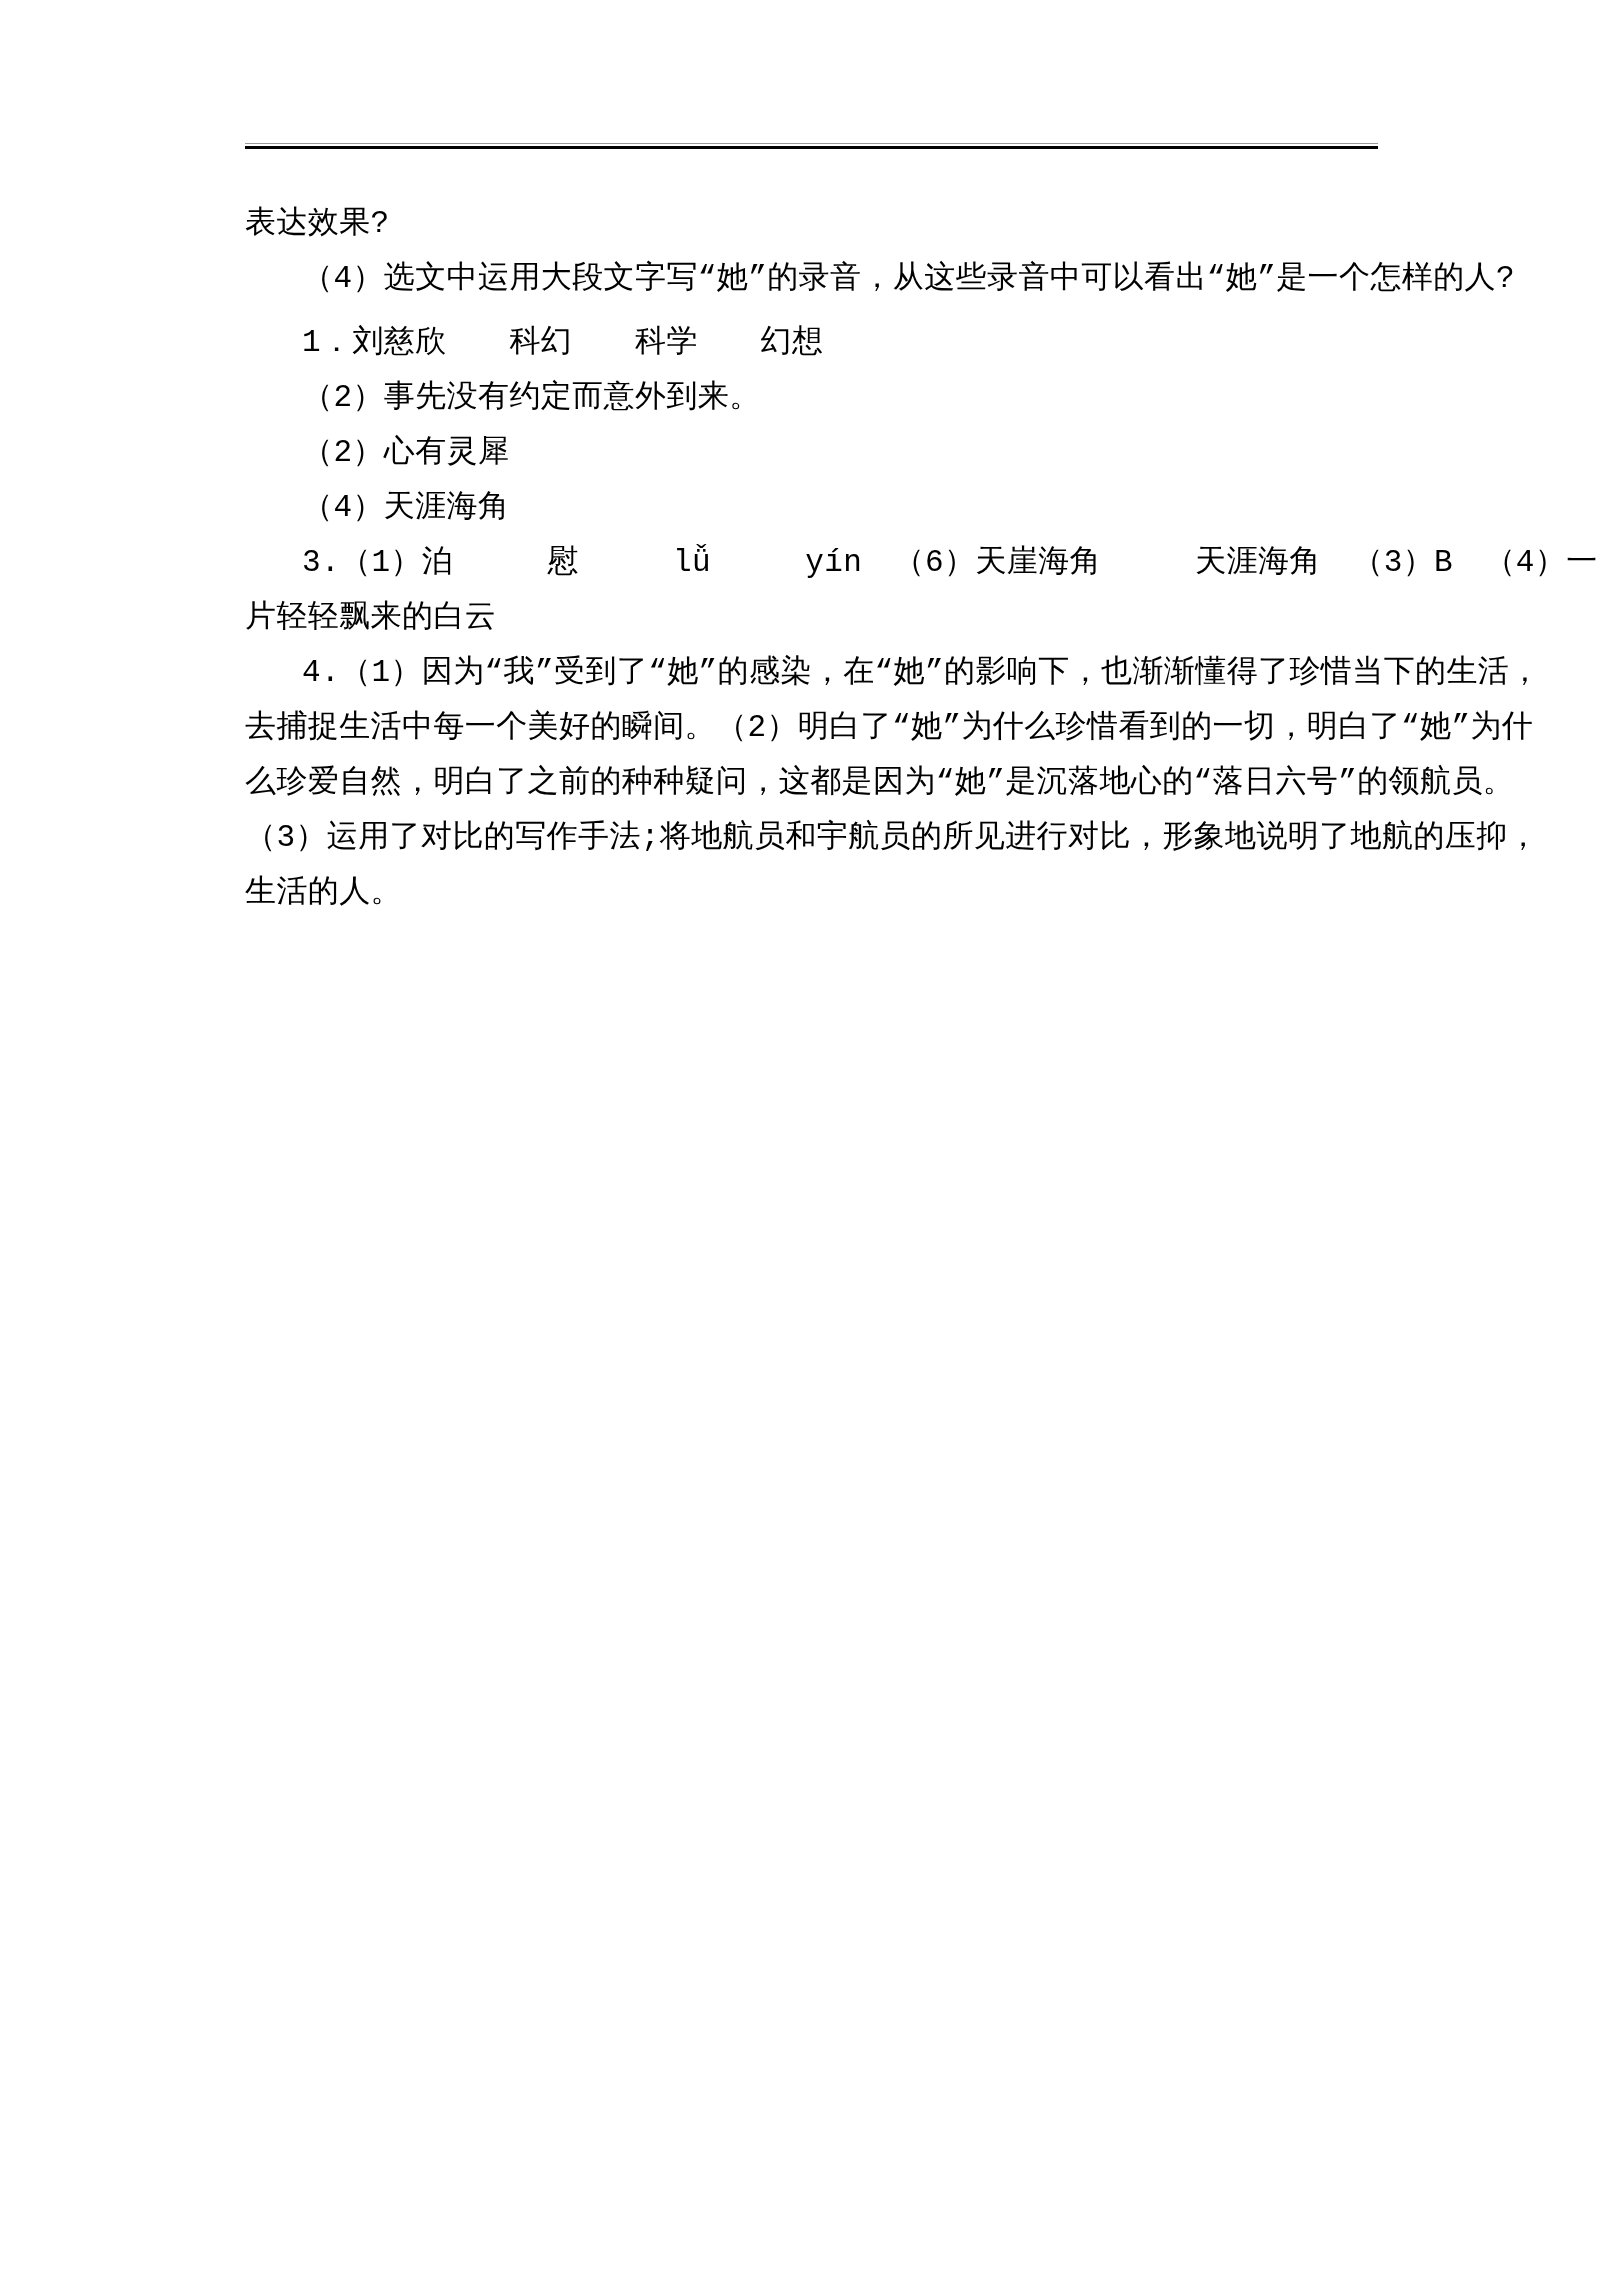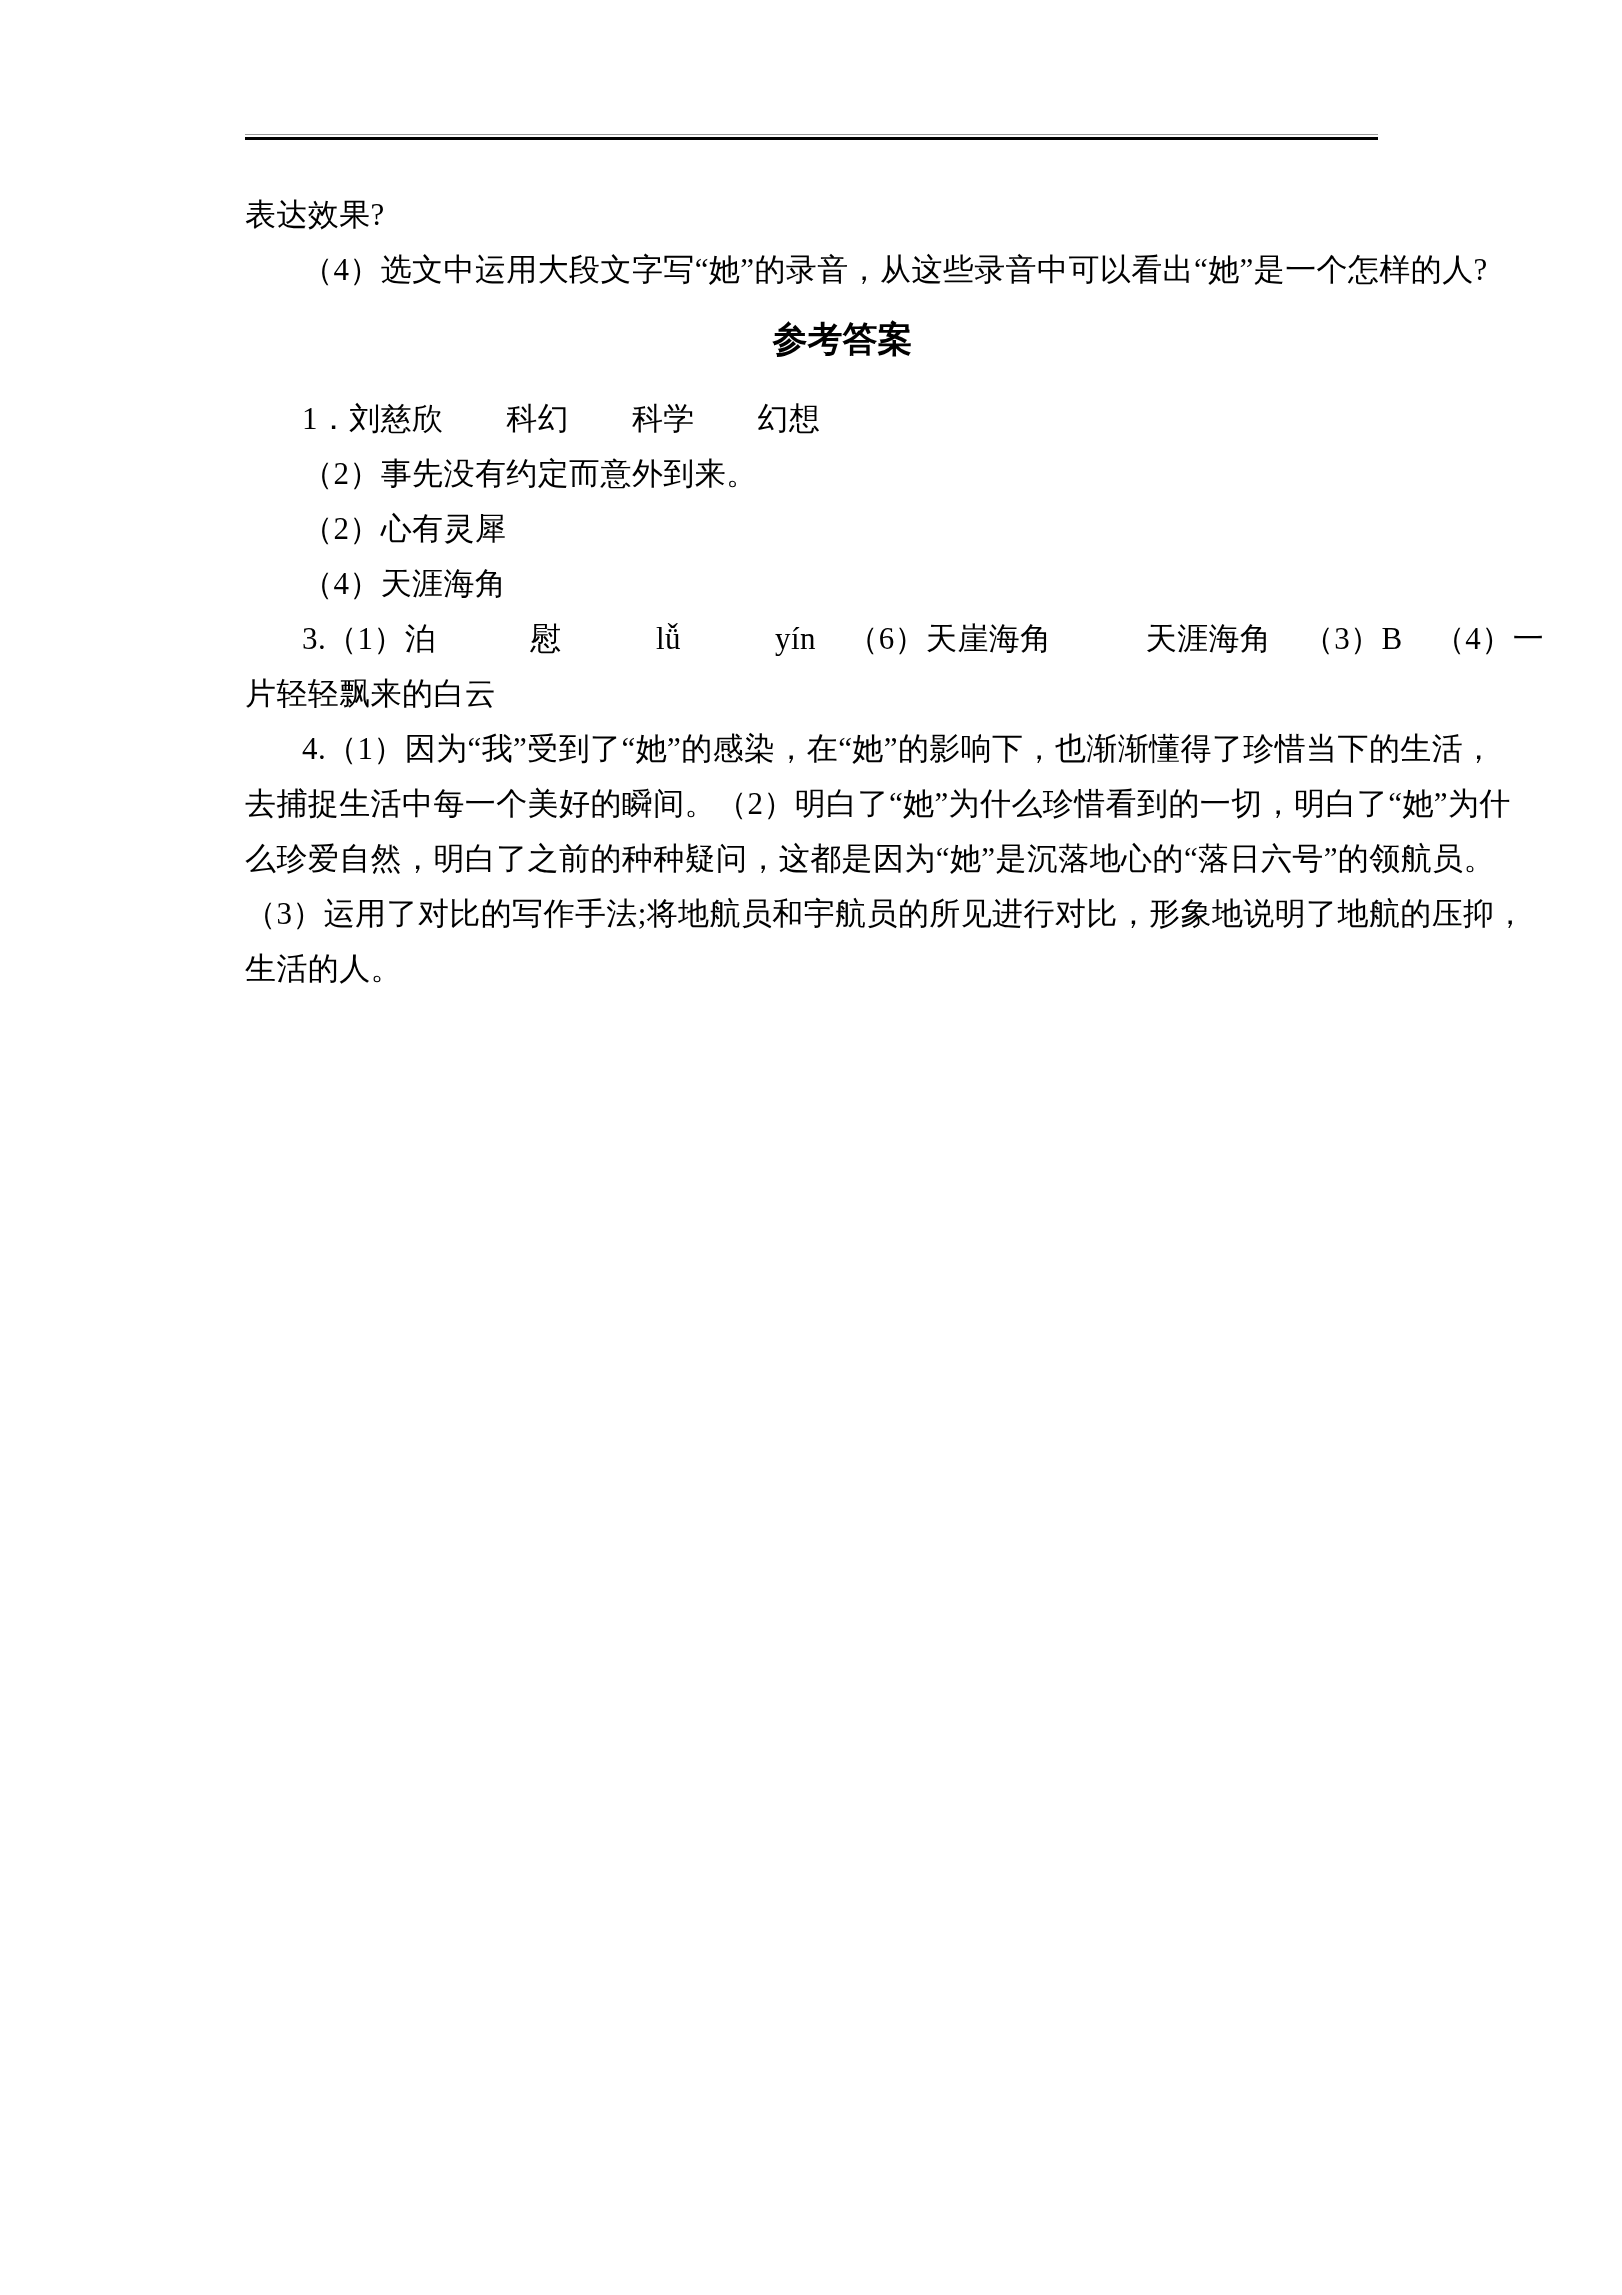--- a/index.html
+++ b/index.html
@@ -12,22 +12,23 @@
     width: 1623px;
     height: 2295px;
     background: #ffffff;
     color: #000000;
     overflow: hidden;
     font-family: "Liberation Serif", "DejaVu Serif", serif;
   }
   .content {
     position: absolute;
     left: 245px;
-    top: 8px;
+    top: 17px;
     width: 1133px;
+    font-family: Liberation Mono, monospace;
   }
   .header-rule {
     margin-top: 126px;
     height: 1.5px;
     border-top: 1.5px solid #9a9a9a;
     border-bottom: 3.8px solid #000000;
     background: #ffffff;
   }
   .line {
     margin: 0;
@@ -61,21 +62,20 @@
 
 <div class="page">
   <div class="content">
 
     <div class="header-rule"></div>
 
     <p class="line first-line">表达效果?</p>
 
     <p class="line indent">（4）选文中运用大段文字写“她”的录音，从这些录音中可以看出“她”是一个怎样的人?</p>
 
-    <h1 class="title">参考答案</h1>
 
     <p class="line indent mt12">1．刘慈欣　　科幻　　科学　　幻想</p>
 
 
     <p class="line indent">（2）事先没有约定而意外到来。</p>
 
     <p class="line indent">（2）心有灵犀</p>
 
     <p class="line indent">（4）天涯海角</p>
 

